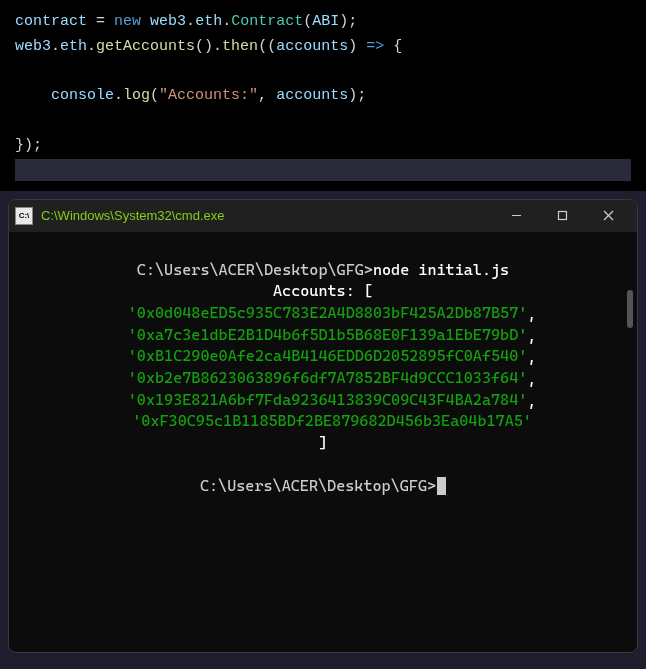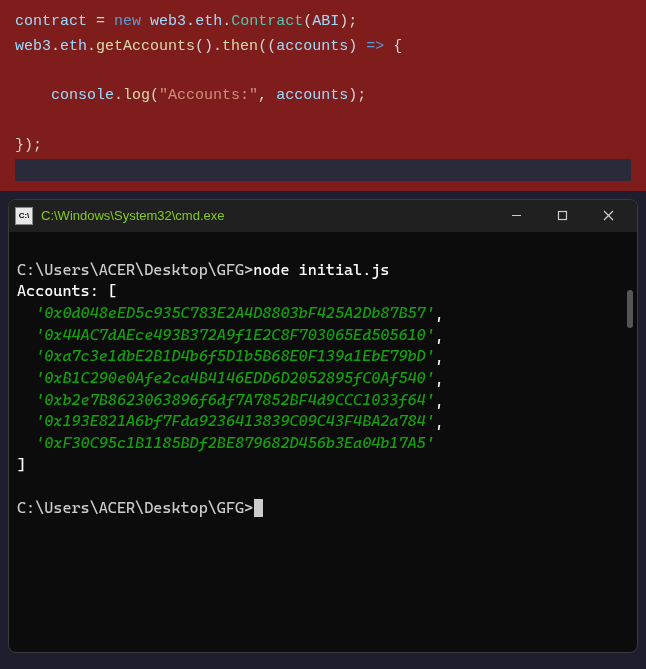--- a/index.html
+++ b/index.html
@@ -10,21 +10,21 @@
     body {
       background: #1e1e2e;
       font-family: 'Consolas', 'Courier New', monospace;
       font-size: 15px;
       width: 646px;
       height: 669px;
       overflow: hidden;
     }
     .editor {
       padding: 10px 15px;
-      background: #7f1d1d;
+      background: #000000;
       line-height: 1.65;
     }
     .code-line {
       white-space: pre;
       color: #d4d4d4;
     }
     .keyword { color: #569cd6; }
     .variable { color: #9cdcfe; }
     .property { color: #9cdcfe; }
     .method { color: #dcdcaa; }
@@ -97,24 +97,25 @@
       flex: 1;
       padding: 28px 8px 8px 8px;
       font-family: 'Cascadia Mono', 'Consolas', monospace;
       font-size: 15.5px;
       line-height: 1.4;
       color: #cccccc;
       position: relative;
     }
     .term-line {
       white-space: pre;
+      text-align: center;
     }
     .term-prompt { color: #cccccc; }
     .term-white { color: #ffffff; }
-    .term-green { color: #13a10e; font-style: italic; }
+    .term-green { color: #13a10e; }
     .scrollbar {
       position: absolute;
       right: 4px;
       top: 58px;
       width: 6px;
       height: 38px;
       background: #555;
       border-radius: 3px;
     }
     .cursor-block {
@@ -163,21 +164,20 @@
           </svg>
       </div>
     </div>
   </div>
   <div class="terminal-body">
     <div class="scrollbar"></div>
     <div class="term-line"><span class="term-prompt">C:\Users\ACER\Desktop\GFG&gt;</span><span class="term-white">node initial.js</span></div>
     <div class="term-line"><span class="term-white">Accounts: </span><span class="term-white">[</span></div>
     <div id="accounts-out">
         <div class="term-line">  <span class="term-green">'0x0d048eED5c935C783E2A4D8803bF425A2Db87B57'</span><span class="term-white">,</span></div>
-        <div class="term-line">  <span class="term-green">'0x44AC7dAEce493B372A9f1E2C8F703065Ed505610'</span><span class="term-white">,</span></div>
         <div class="term-line">  <span class="term-green">'0xa7c3e1dbE2B1D4b6f5D1b5B68E0F139a1EbE79bD'</span><span class="term-white">,</span></div>
         <div class="term-line">  <span class="term-green">'0xB1C290e0Afe2ca4B4146EDD6D2052895fC0Af540'</span><span class="term-white">,</span></div>
         <div class="term-line">  <span class="term-green">'0xb2e7B8623063896f6df7A7852BF4d9CCC1033f64'</span><span class="term-white">,</span></div>
         <div class="term-line">  <span class="term-green">'0x193E821A6bf7Fda9236413839C09C43F4BA2a784'</span><span class="term-white">,</span></div>
         <div class="term-line">  <span class="term-green">'0xF30C95c1B1185BDf2BE879682D456b3Ea04b17A5'</span><span class="term-white"></span></div>
       </div>
     <div class="term-line term-white">]</div>
     <div class="term-line"> </div>
     <div class="term-line"><span class="term-prompt">C:\Users\ACER\Desktop\GFG&gt;</span><span class="cursor-block"></span></div>
   </div>

